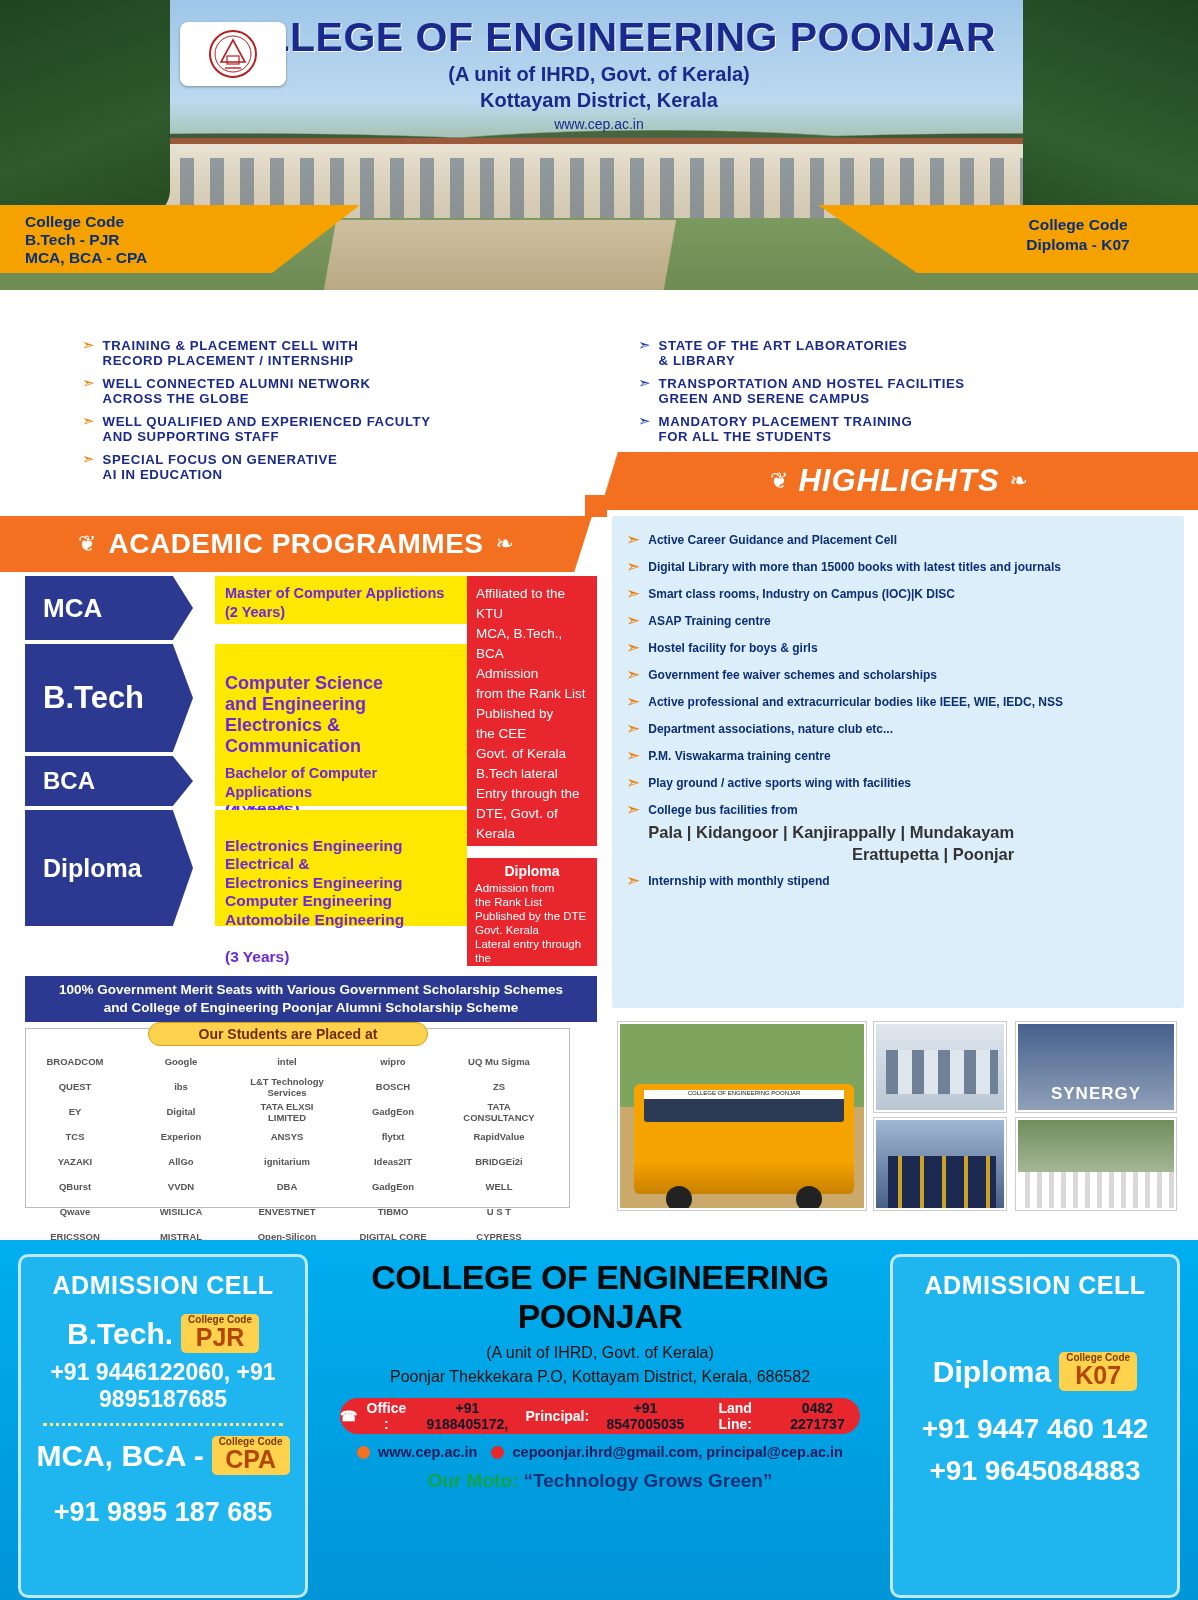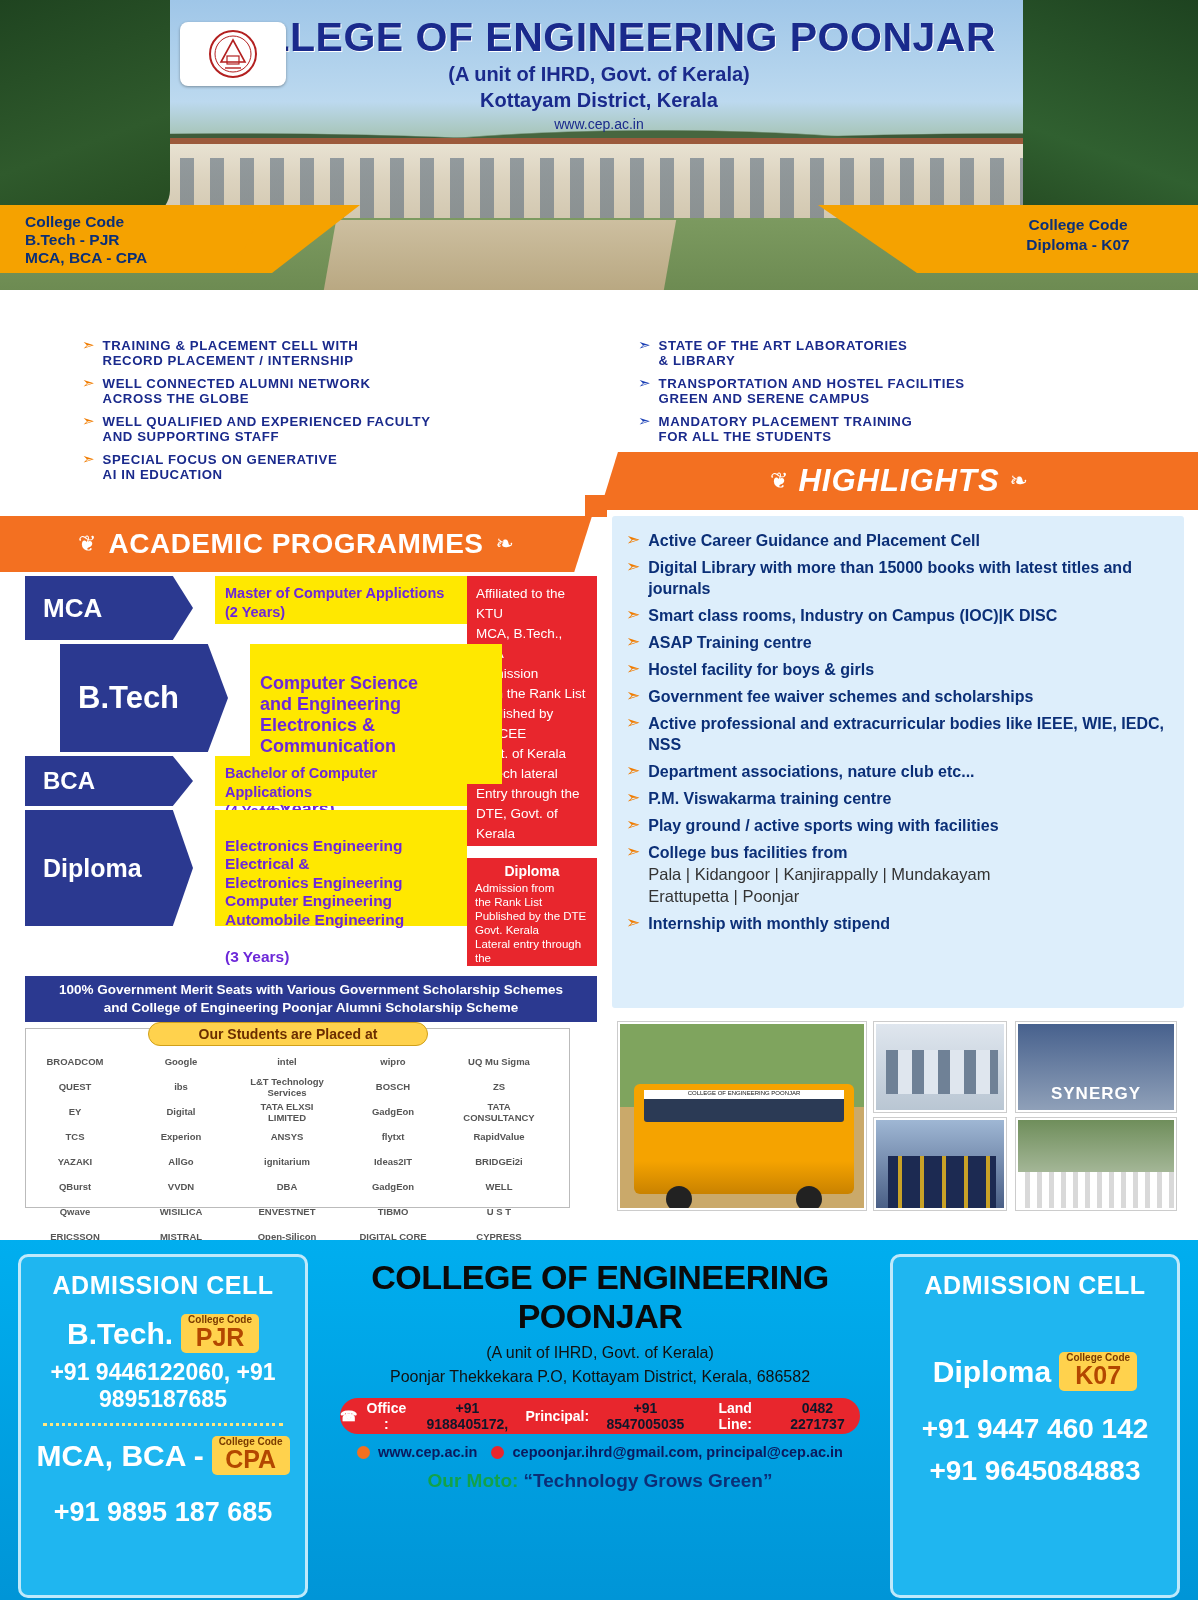--- a/index.html
+++ b/index.html
@@ -113,23 +113,23 @@
   }
   .ap-head .t { color:#fff; font-size:28px; font-weight:bold; letter-spacing:.5px; }
   .notch { position:absolute; left:585px; top:495px; width:22px; height:22px; background:#f37021; }
 
   
   .hl-panel {
     position:absolute; left:612px; top:516px; width:572px; height:492px;
     background:#ddeefb; border-radius:3px; padding:14px 12px 10px 14px;
   }
   .hl-item { display:flex; gap:8px; margin-bottom:6px; align-items:flex-start; }
-  .hl-item .tx { color:#0b2f77; font-weight:bold; font-size:16px; line-height:21px; }
+  .hl-item .tx { color:#0b2f77; font-weight:bold; font-size:12px; line-height:21px; }
   .hl-item .ar { color:#f07c00; font-size:17px; line-height:20px; }
-  .bus-list { color:#333; font-weight:normal; font-size:16.5px; line-height:22px; }
+  .bus-list { color:#333; font-weight:bold; font-size:16.5px; line-height:22px;text-align:right; }
 
   
   .prog { position:absolute; left:25px; top:576px; width:572px; }
   .prog-row { position:relative; display:flex; margin-bottom:4px; }
   .chip {
     width:168px; background:#2b3990; color:#fff; font-weight:bold;
     display:flex; align-items:center; padding-left:18px;
     clip-path: polygon(0 0, 88% 0, 100% 50%, 88% 100%, 0 100%);
     font-size:26px;
   }
@@ -385,21 +385,21 @@
 
     <div class="prog-row" style="height:64px;">
       <div class="chip">MCA</div>
       <div class="yel" style="margin-left:22px; height:48px;">
         <div>Master of Computer Applictions</div>
         <div class="yrs">(2 Years)</div>
       </div>
     </div>
 
     <div class="prog-row" style="height:108px;">
-      <div class="chip" style="font-size:31px;margin-left:35px;">B.Tech</div>
+      <div class="chip" style="font-size:31px;">B.Tech</div>
       <div class="yel" style="margin-left:22px; height:140px; white-space:pre-line; font-size:18px; line-height:21px;">
         <div>Computer Science
 and Engineering
 Electronics &amp;
 Communication Engineering</div>
         <div class="yrs">(4 Years)</div>
       </div>
     </div>
 
     <div class="prog-row" style="height:50px;">

